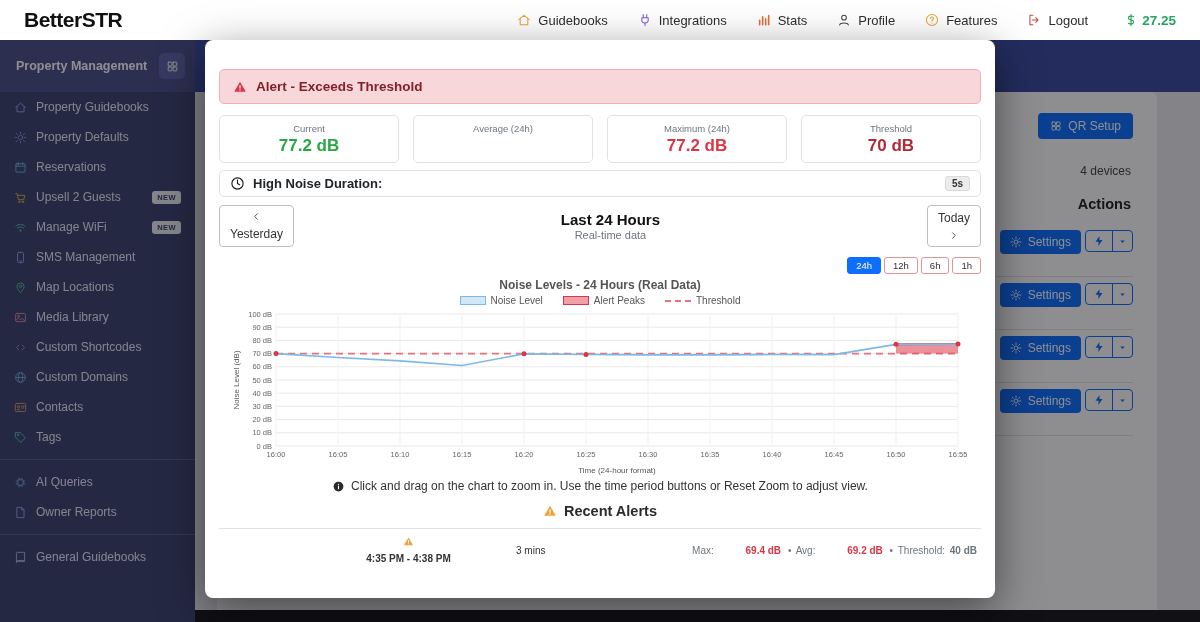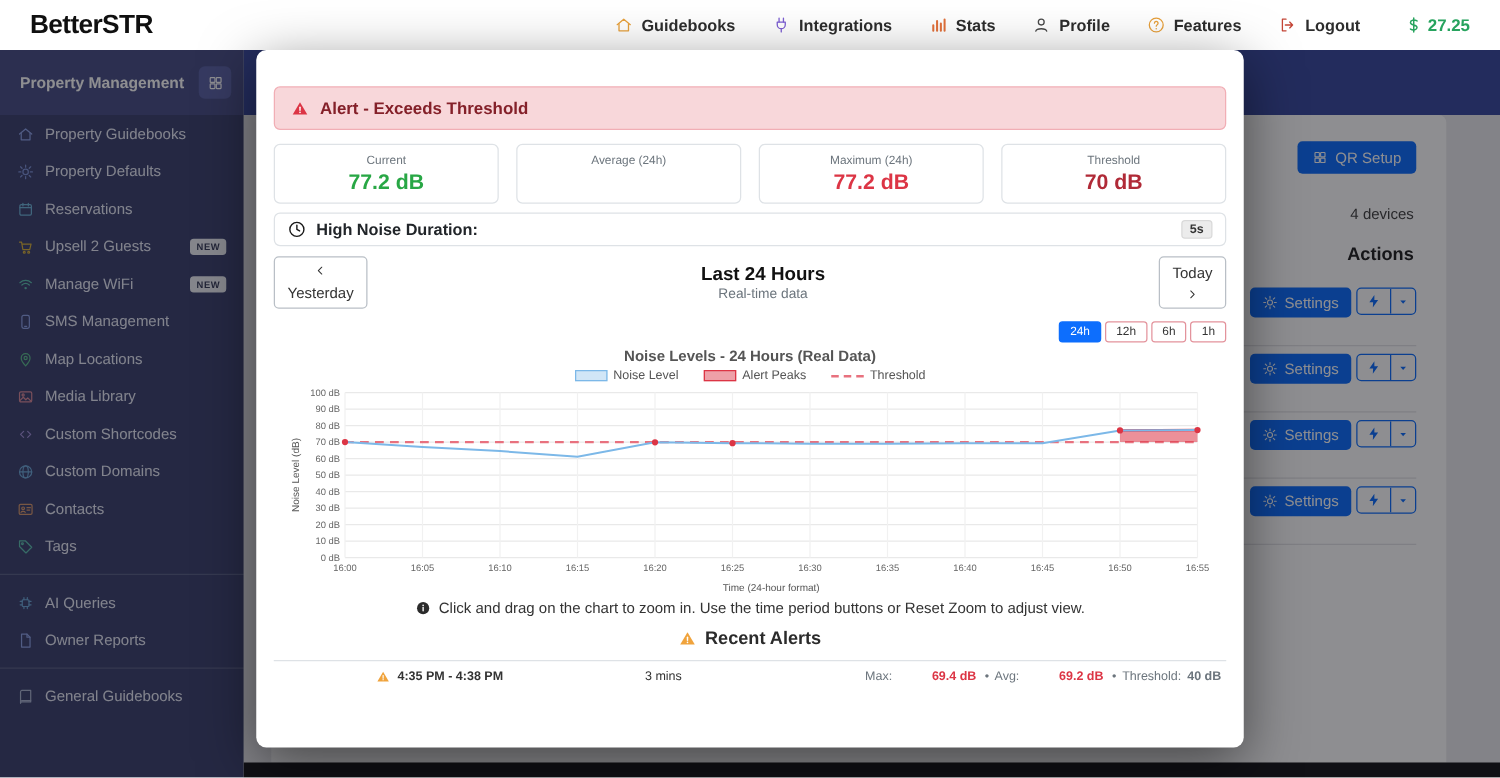--- a/index.html
+++ b/index.html
@@ -7,21 +7,21 @@
        font-family:"Liberation Sans",sans-serif;background:#e9e9ec;}
   *{box-sizing:border-box;}
   [data-icon]{display:inline-flex;width:1em;height:1em;flex:0 0 auto;}
   [data-icon] svg{width:100%;height:100%;}
   svg text{font-family:"Liberation Sans",sans-serif;}
 
   
   .topnav{position:absolute;top:0;left:0;right:0;height:40px;background:#fff;
           display:flex;align-items:center;padding:0 24px;z-index:10;}
   .brand{font-size:21px;font-weight:800;color:#101010;letter-spacing:-0.5px;cursor:pointer;}
-  .nav-items{margin-left:auto;display:flex;gap:30px;align-items:center;font-weight:bold;}
+  .nav-items{margin-left:auto;display:flex;gap:30px;align-items:center;}
   .nav-item{display:flex;align-items:center;gap:7px;font-size:13px;color:#2d2d2d;cursor:pointer;}
   .nav-item [data-icon]{font-size:14px;}
   .balance{display:flex;align-items:center;gap:4px;margin-left:36px;color:#27a35e;
            font-size:13.5px;font-weight:700;cursor:pointer;}
   .balance [data-icon]{font-size:14px;}
 
   
   .sidebar{position:absolute;top:40px;left:0;width:195px;bottom:0;background:#3d4470;z-index:1;}
   .sb-header{height:52px;background:#4a5187;display:flex;align-items:center;padding:0 10px 0 16px;gap:8px;}
   .sb-title{color:#fff;font-size:12.5px;font-weight:700;flex:1;}
@@ -103,21 +103,21 @@
   #noise-chart{display:block;width:740px;height:168px;margin:2px auto 0;}
 
   .hint-row{margin-top:3px;display:flex;justify-content:center;align-items:center;gap:6px;
             font-size:12px;color:#333;}
   .hint-row [data-icon]{color:#2b2b2b;font-size:13px;}
   .alerts-hdr{margin-top:10px;display:flex;justify-content:center;align-items:center;gap:7px;
               font-size:14.5px;font-weight:700;color:#2b2b2b;}
   .alerts-hdr [data-icon]{color:#f0a33c;font-size:14px;}
   .alerts-table{margin-top:9px;border-top:1px solid #dee2e6;}
   .alert-row{display:flex;align-items:center;padding:7px 0 9px;font-size:10px;color:#333;}
-  .ar-time{display:flex;align-items:center;gap:6px;font-weight:700;margin-left:82px;width:215px;}
+  .ar-time{display:flex;align-items:center;gap:6px;font-weight:700;margin-left:82px;width:215px;flex-direction:column;}
   .ar-time [data-icon]{color:#f0a33c;font-size:11px;}
   .ar-duration{width:120px;}
   .ar-details{flex:1;text-align:right;color:#6c757d;padding-right:2px;}
   .ar-details b{margin:0 2px;}
   .ar-details .red{color:#dc3545;margin-left:29px;}
   .ar-details .sep{margin:0 2px;}
 </style>
 </head>
 <body>
 

